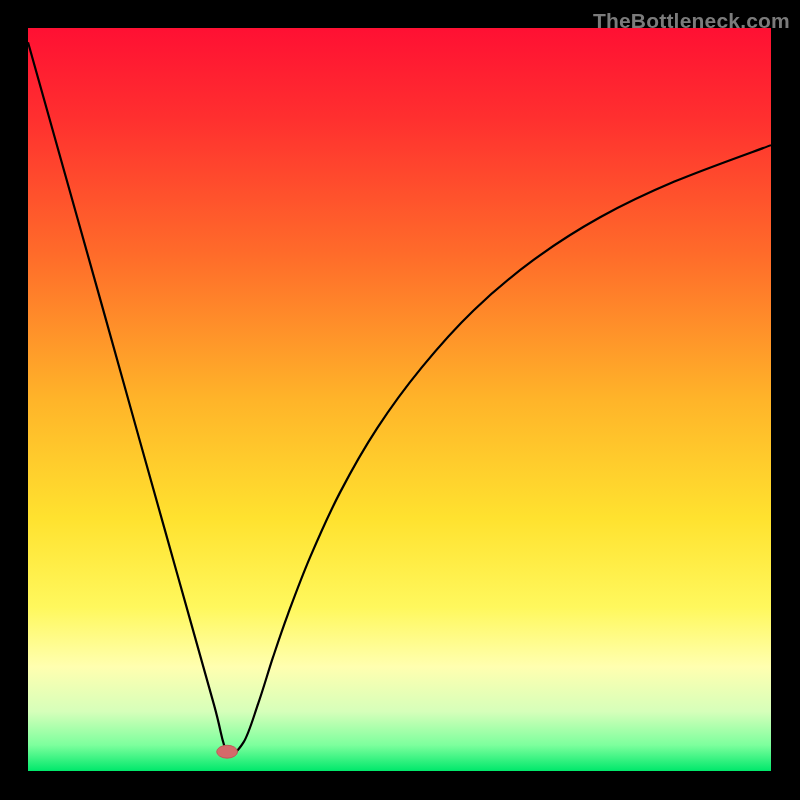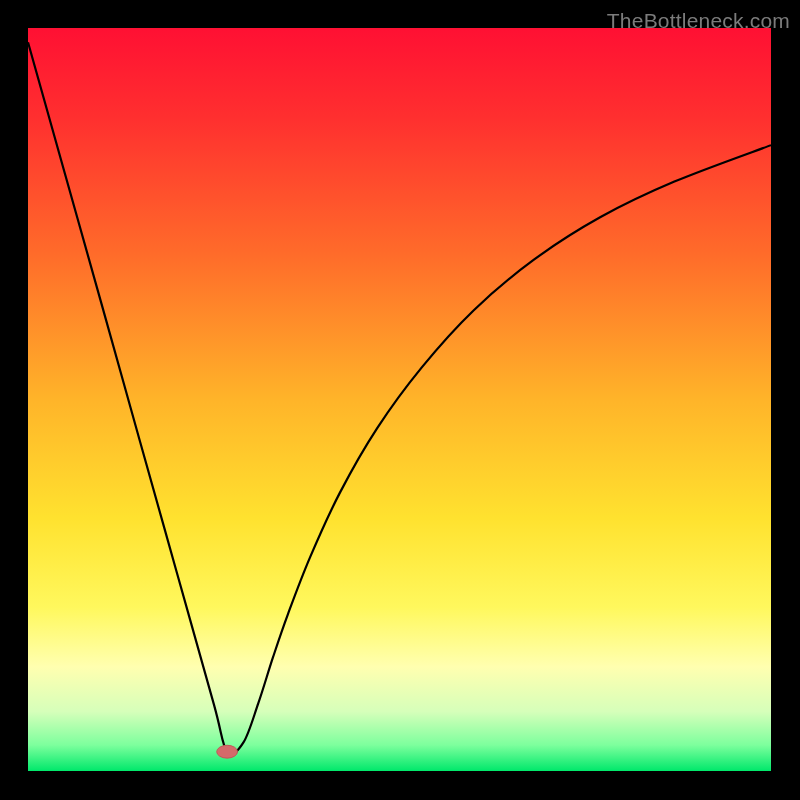--- a/index.html
+++ b/index.html
@@ -23,21 +23,21 @@
     top: 28px;
     width: 743px;
     height: 743px;
   }
   .watermark {
     position: absolute;
     top: 9px;
     right: 10px;
     color: #7b7b7b;
     font-size: 21px;
-    font-weight: 400;
+    font-weight: 700;
     letter-spacing: 0.2px;
     user-select: none;
   }
 </style>
 </head>
 <body>
 
 <div class="outer">
   <div class="watermark">TheBottleneck.com</div>
 

